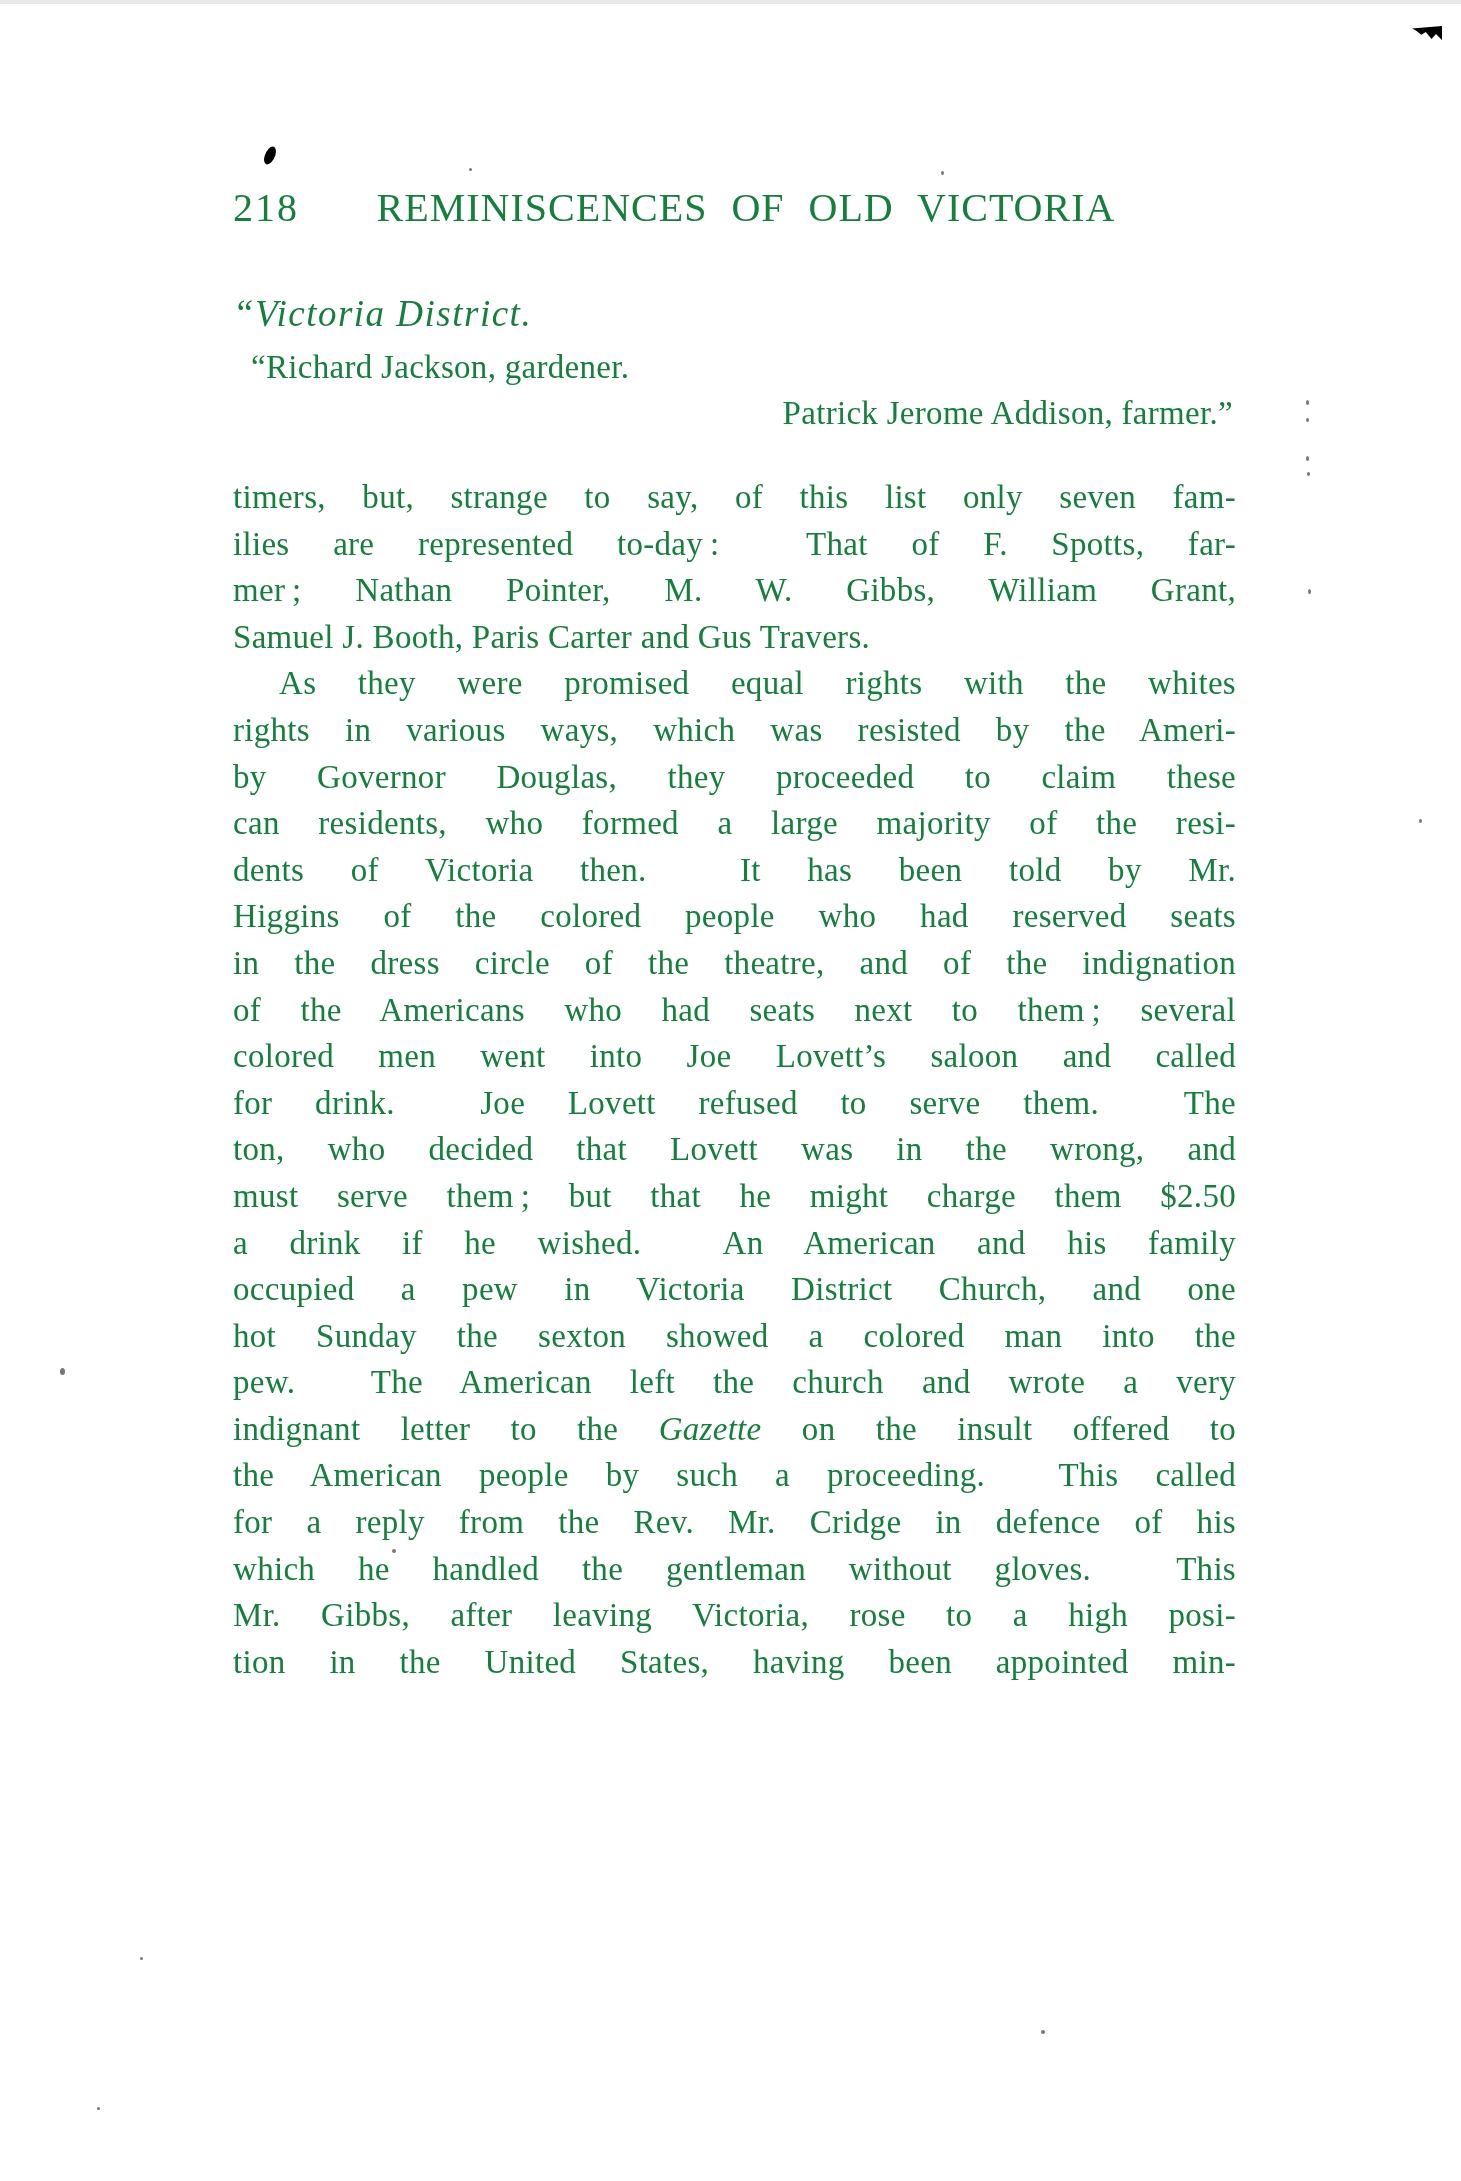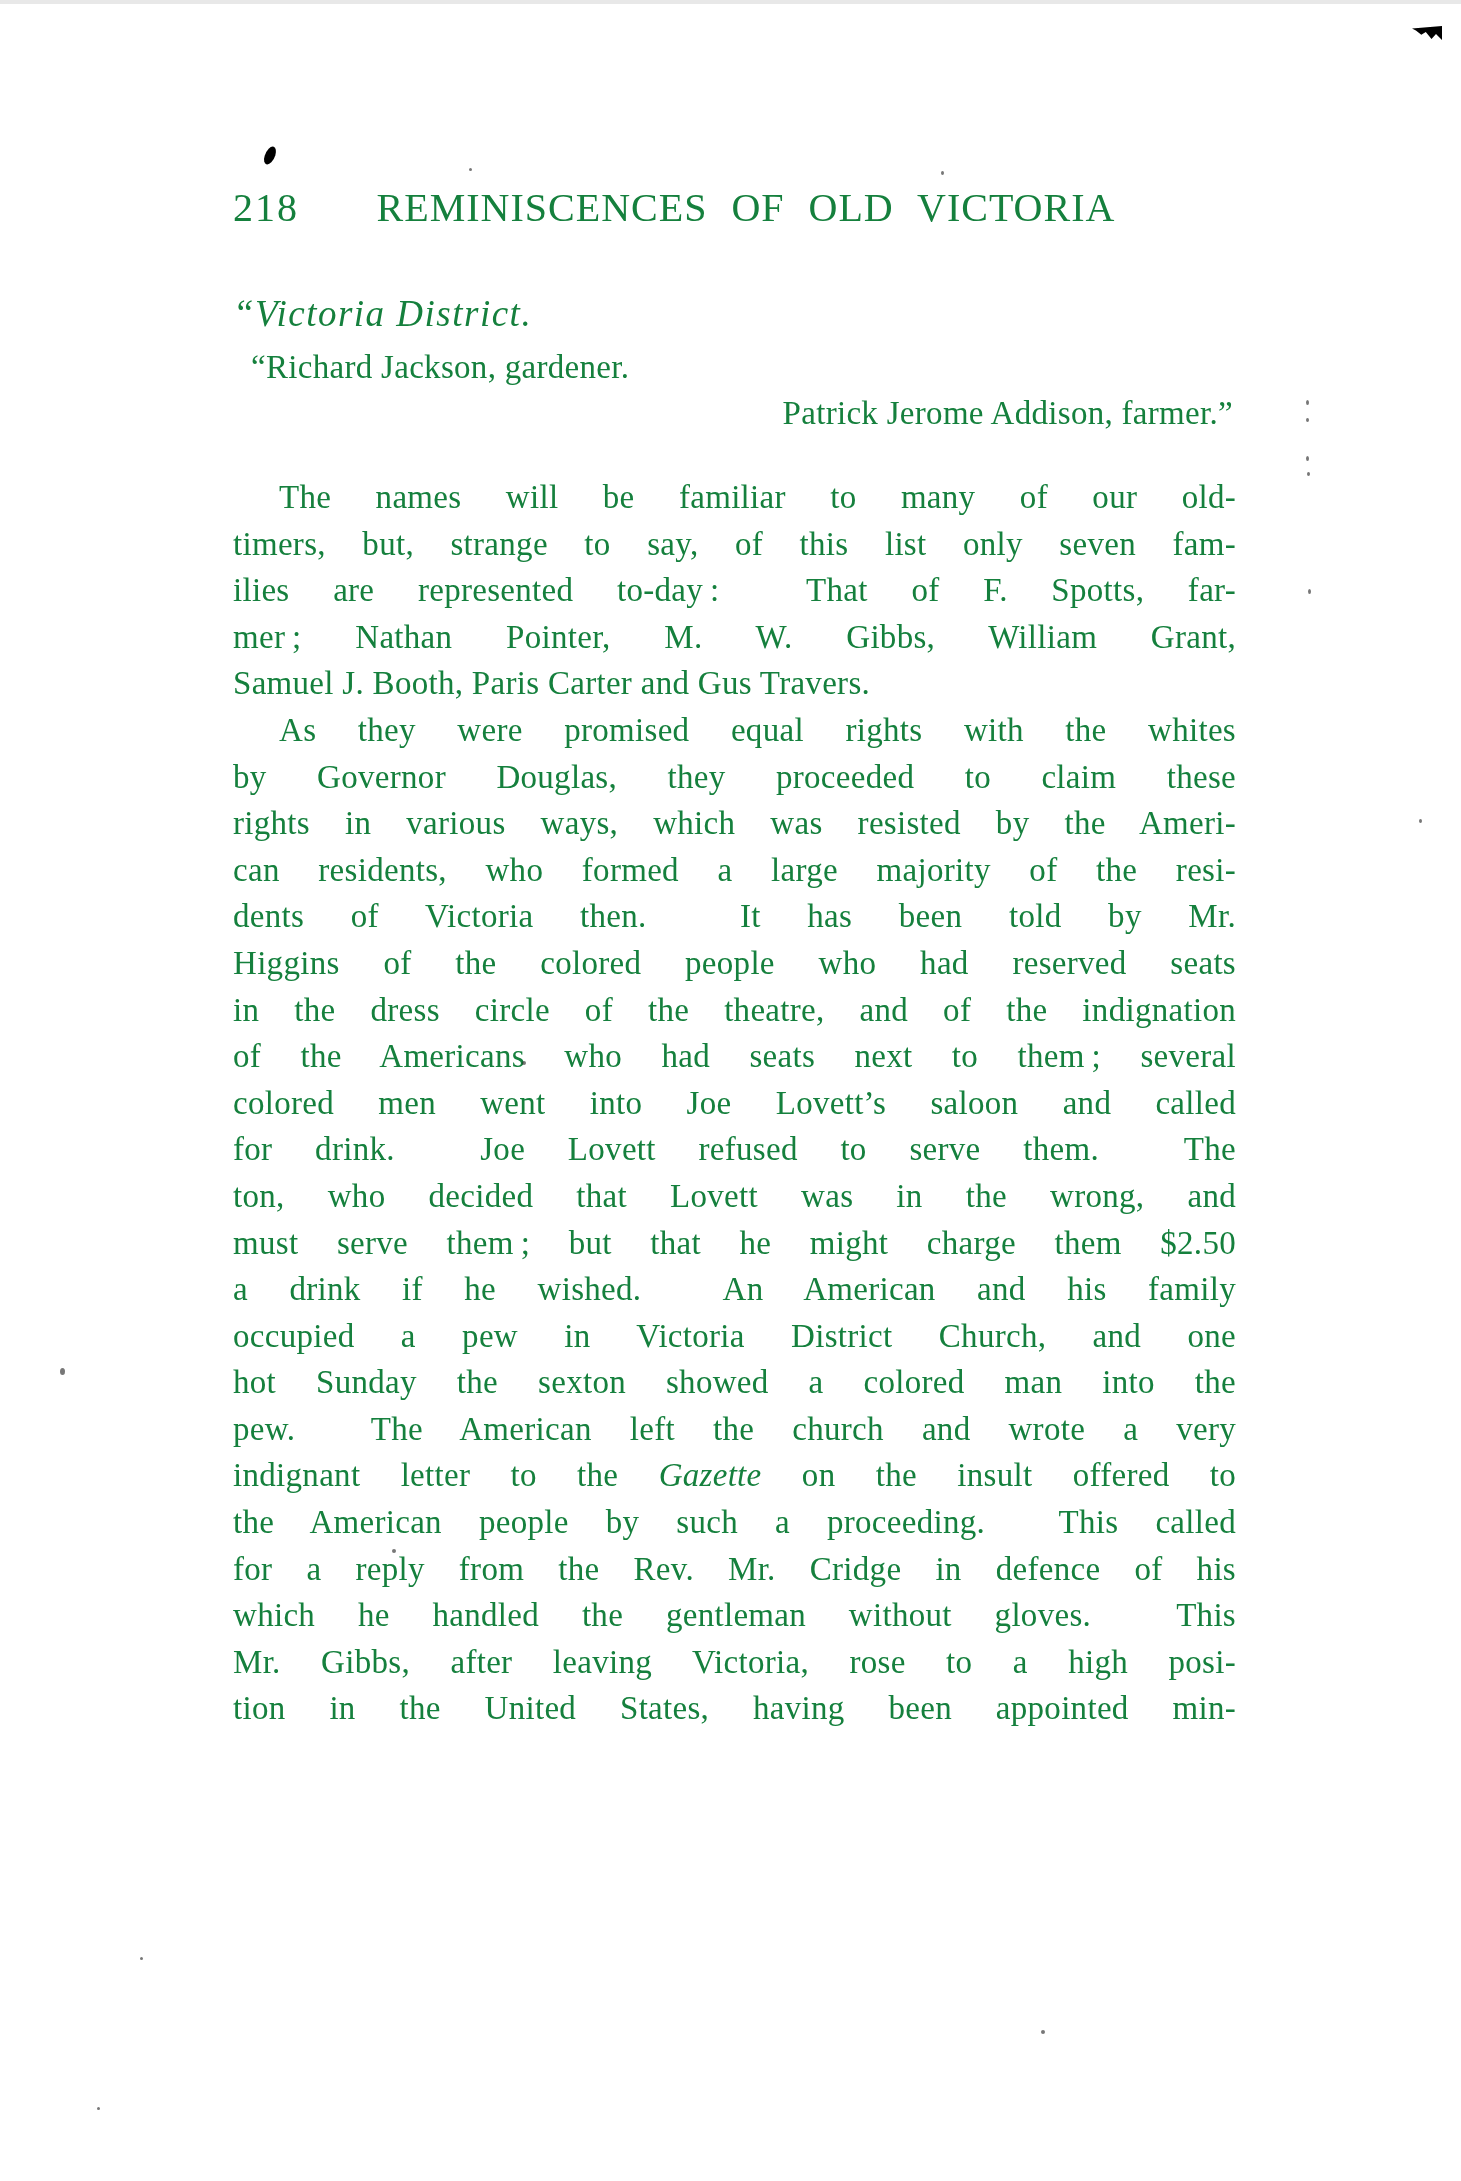--- a/index.html
+++ b/index.html
@@ -69,30 +69,29 @@
     <span class="pagenum">218</span>
     <span class="running-title">REMINISCENCES OF OLD VICTORIA</span>
   </div>
   <div class="subtitle">“Victoria District.</div>
   <div class="quote" id="quote">
       <div class="line">“Richard Jackson, gardener.</div>
       <div class="line">Patrick Jerome Addison, farmer.”</div>
     </div>
   <div class="bodytext" id="bodytext">
       <div class="para">
-        <div class="line indent"><span>The names will be familiar to many of our old-</span></div>
         <div class="line"><span>timers, but, strange to say, of this list only seven fam-</span></div>
         <div class="line"><span>ilies are represented to-day :  That of F. Spotts, far-</span></div>
         <div class="line"><span>mer ; Nathan Pointer, M. W. Gibbs, William Grant,</span></div>
         <div class="line left"><span>Samuel J. Booth, Paris Carter and Gus Travers.</span></div>
       </div>
       <div class="para">
         <div class="line indent"><span>As they were promised equal rights with the whites</span></div>
+        <div class="line"><span>rights in various ways, which was resisted by the Ameri-</span></div>
         <div class="line"><span>by Governor Douglas, they proceeded to claim these</span></div>
-        <div class="line"><span>rights in various ways, which was resisted by the Ameri-</span></div>
         <div class="line"><span>can residents, who formed a large majority of the resi-</span></div>
         <div class="line"><span>dents of Victoria then.  It has been told by Mr.</span></div>
         <div class="line"><span>Higgins of the colored people who had reserved seats</span></div>
         <div class="line"><span>in the dress circle of the theatre, and of the indignation</span></div>
         <div class="line"><span>of the Americans who had seats next to them ; several</span></div>
         <div class="line"><span>colored men went into Joe Lovett’s saloon and called</span></div>
         <div class="line"><span>for drink.  Joe Lovett refused to serve them.  The</span></div>
         <div class="line"><span>ton, who decided that Lovett was in the wrong, and</span></div>
         <div class="line"><span>must serve them ; but that he might charge them $2.50</span></div>
         <div class="line"><span>a drink if he wished.  An American and his family</span></div>

